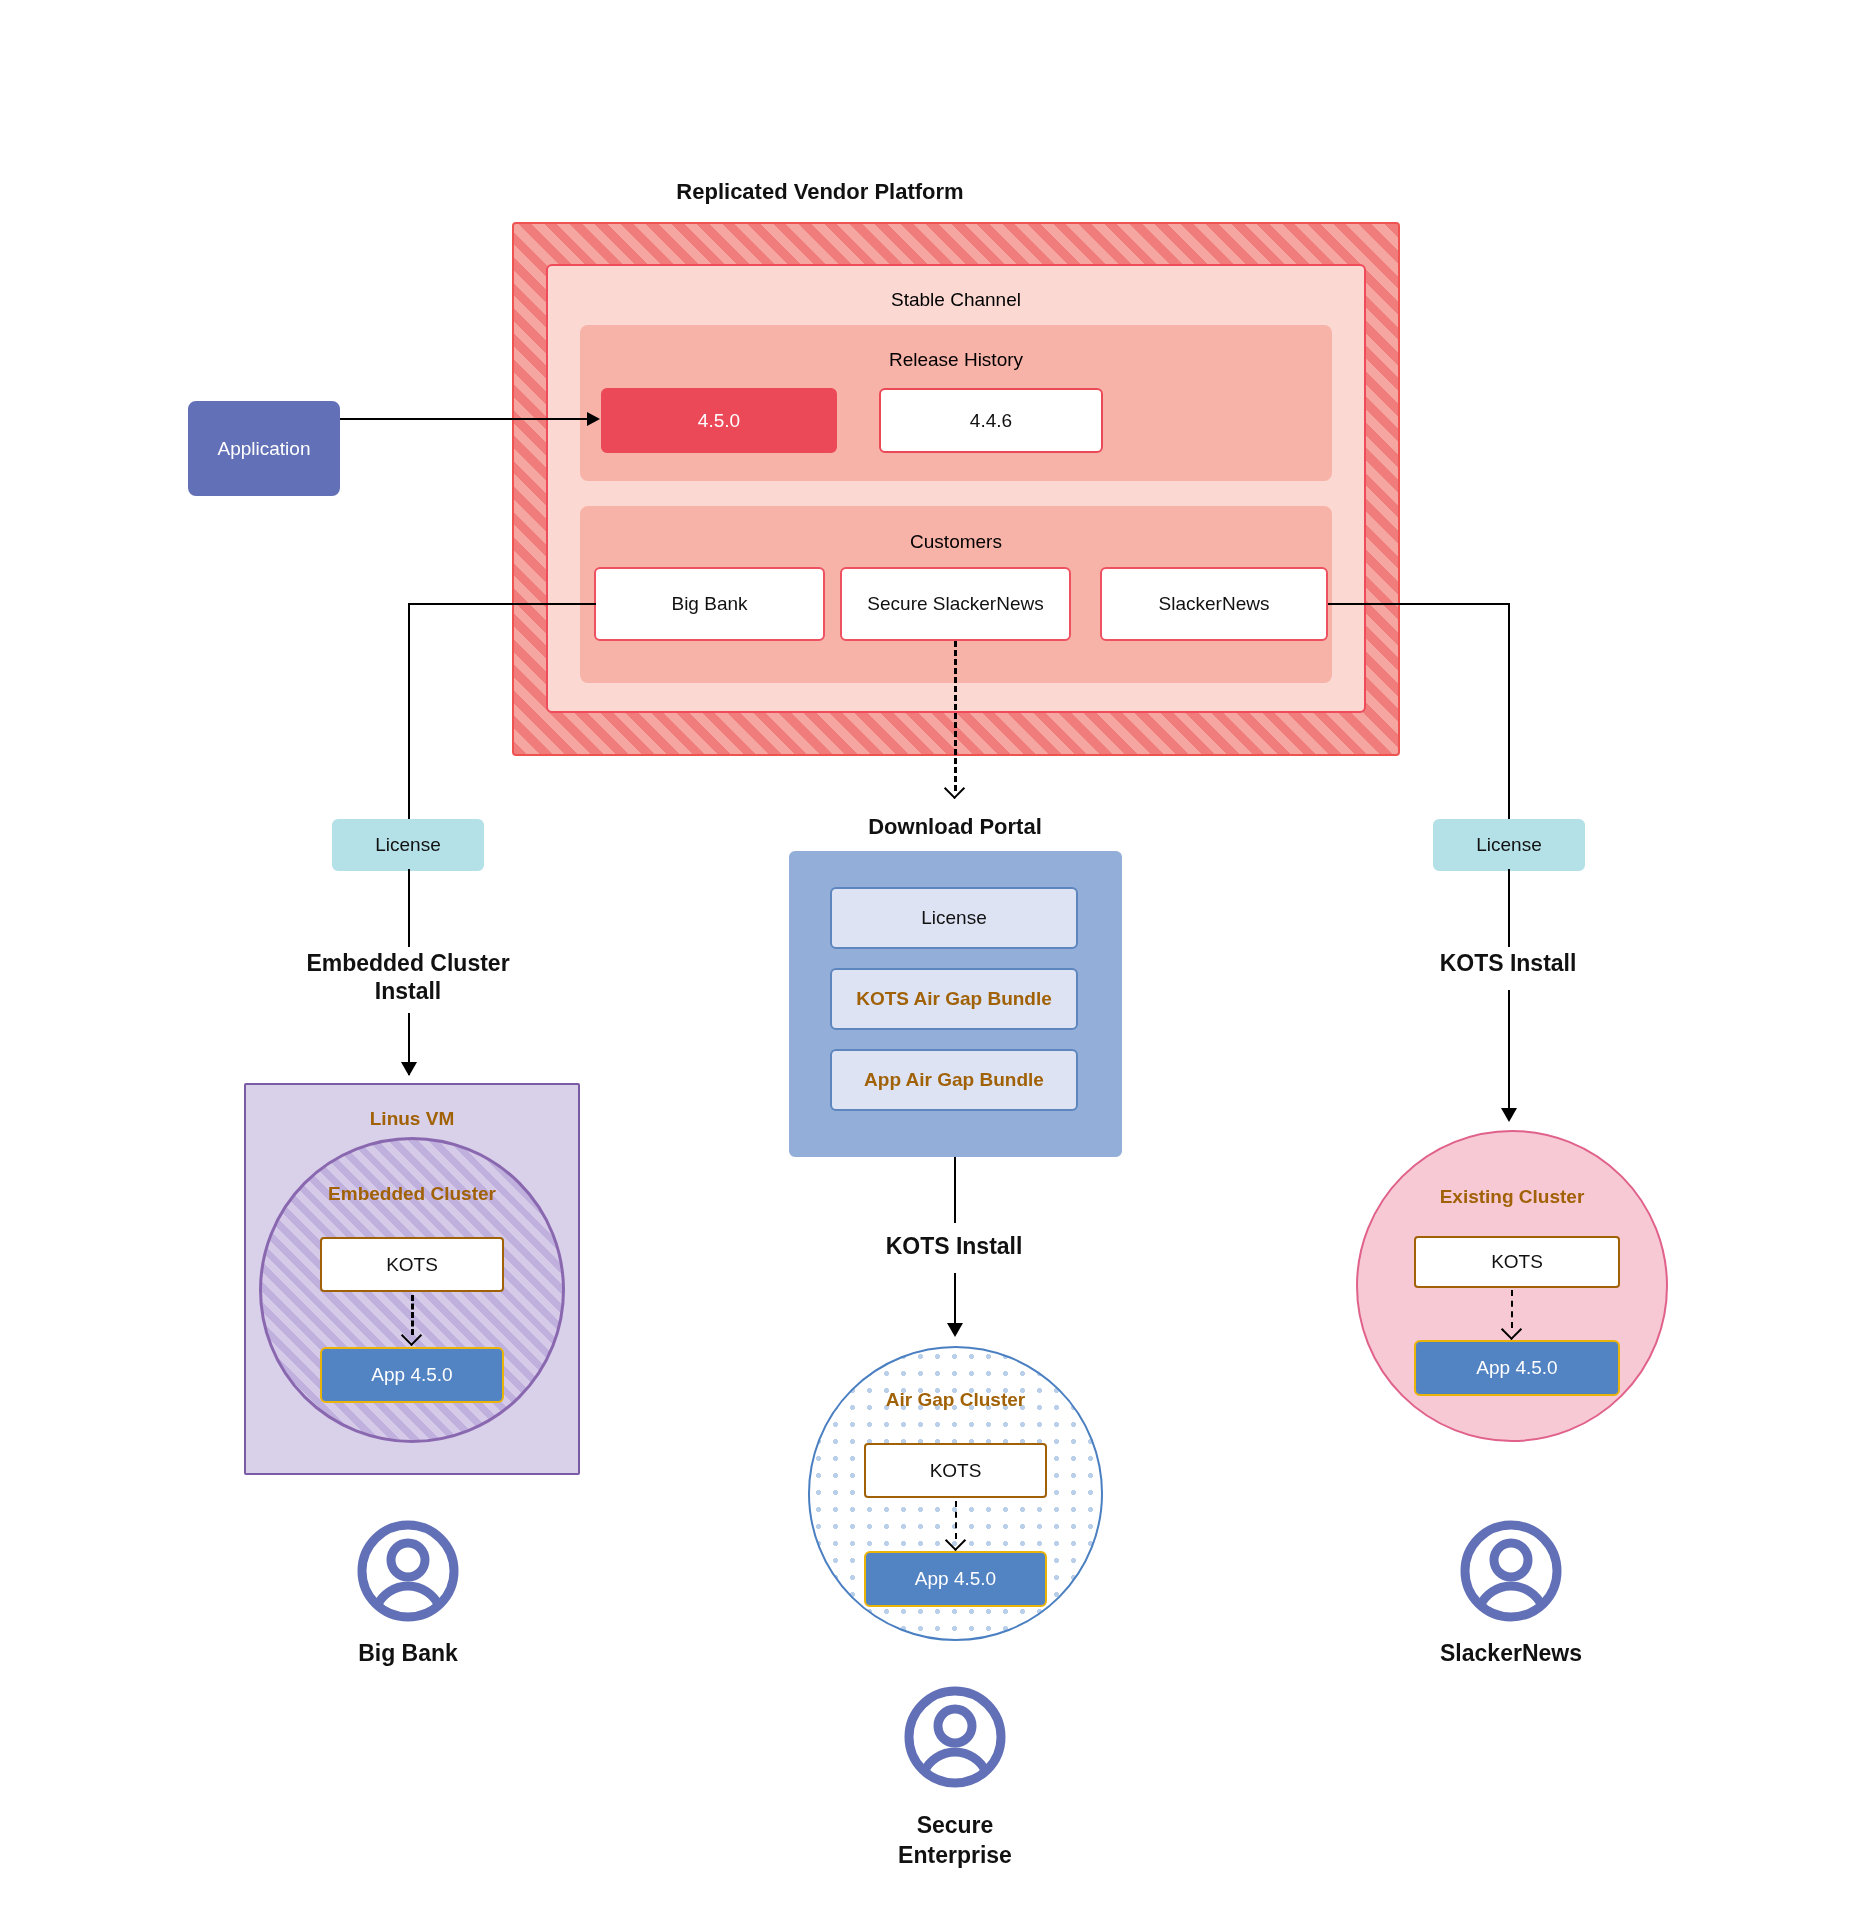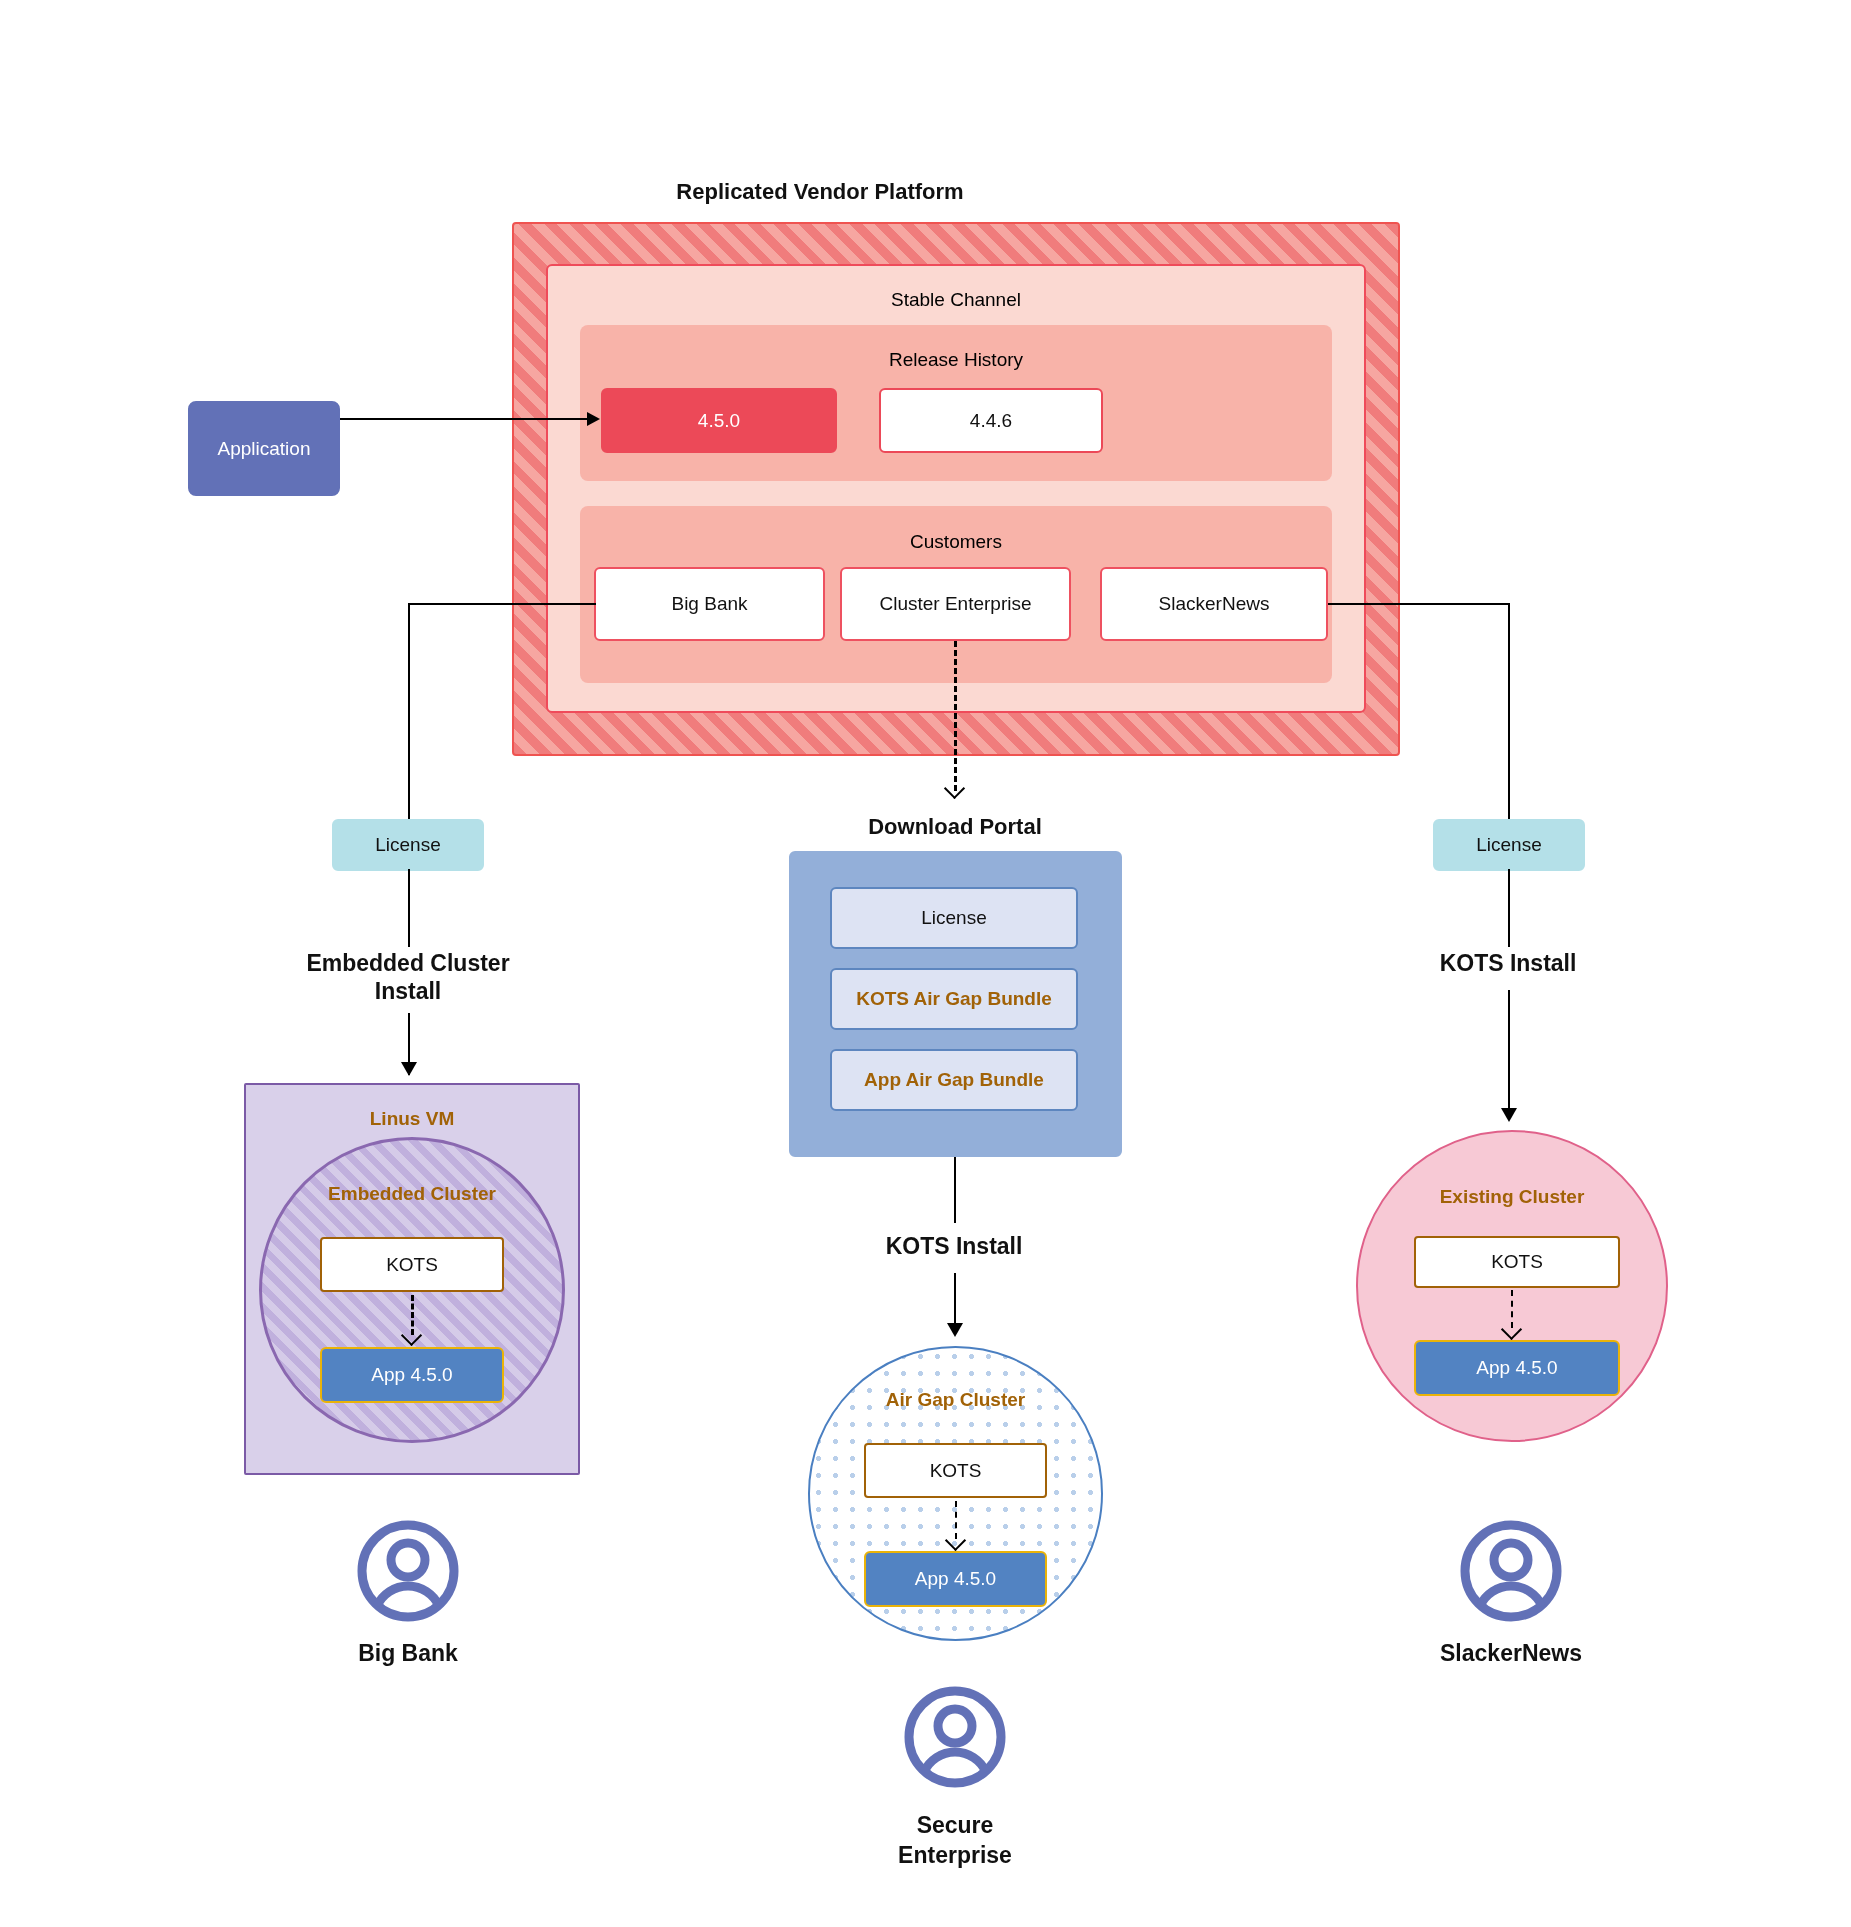--- a/index.html
+++ b/index.html
@@ -108,21 +108,21 @@
     <span class="t-box">4.4.6</span>
   </div>
 
   <div class="abs sub-box" style="left:580px;top:506px;width:752px;height:177px;"></div>
   <div class="abs ctr t-sec" style="left:580px;top:530px;width:752px;height:24px;">Customers</div>
 
   <div class="abs ctr cust-box" style="left:594px;top:567px;width:231px;height:74px;">
     <span class="t-box">Big Bank</span>
   </div>
   <div class="abs ctr cust-box" style="left:840px;top:567px;width:231px;height:74px;">
-    <span class="t-box" style="line-height:26px;">Cluster Enterprise</span>
+    <span class="t-box" style="line-height:26px;">Secure SlackerNews</span>
   </div>
   <div class="abs ctr cust-box" style="left:1100px;top:567px;width:228px;height:74px;">
     <span class="t-box">SlackerNews</span>
   </div>
 
   <div class="abs ctr" id="application-box" style="left:188px;top:379px;width:152px;height:95px;margin-top:22px;">
     <span class="t-box t-white">Application</span>
   </div>
   <div class="abs ln-h" style="left:340px;top:418px;width:247px;"></div>
   <div class="abs arrow-r" style="left:587px;top:412px;"></div>

